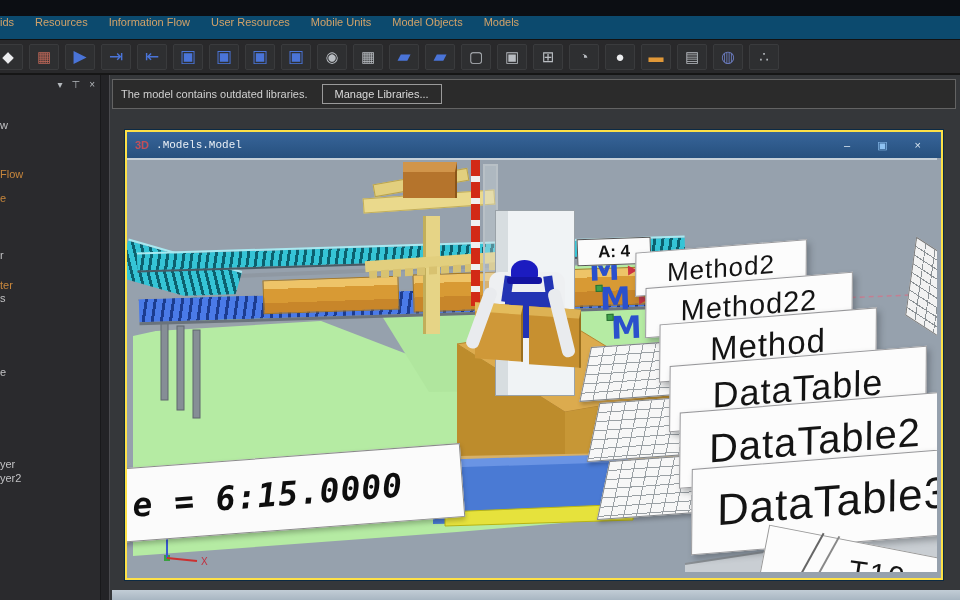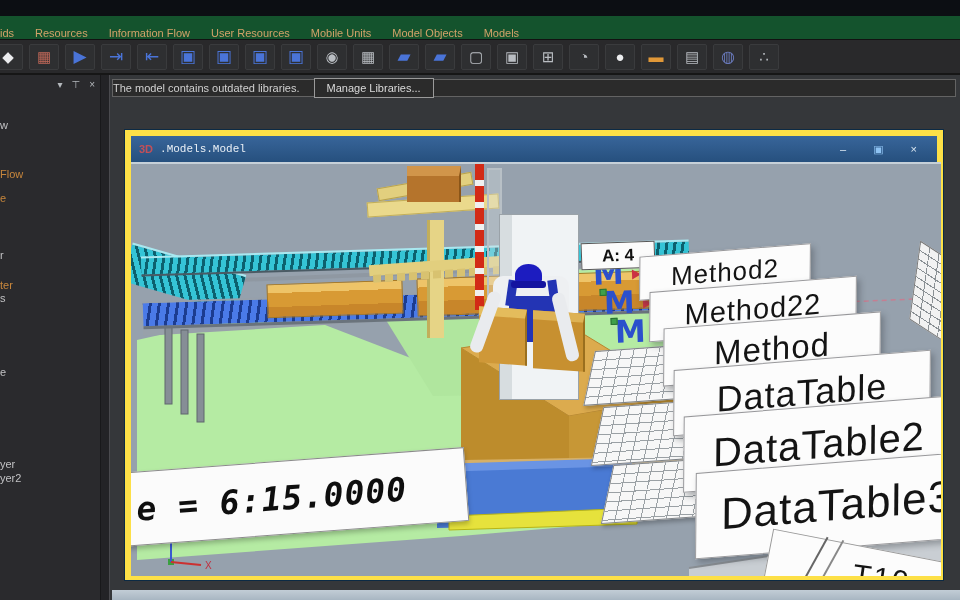--- a/index.html
+++ b/index.html
@@ -5,22 +5,22 @@
   * { box-sizing: border-box; }
   html,body { margin:0; padding:0; }
   body {
     width:960px; height:600px; overflow:hidden;
     background:#0e1014; font-family:"Liberation Sans",sans-serif;
     -webkit-font-smoothing:antialiased;
   }
   
   .topstrip { height:16px; background:#0c0e13; }
   .menubar {
-    height:24px; background:#14532d; border-bottom:1px solid #121212;
-    display:flex; align-items:flex-end; gap:21px;
+    height:24px; background:#0c4a6e; border-bottom:1px solid #121212;
+    display:flex; align-items:flex-start; gap:21px;
     font-size:11px; color:#d2a269;
   }
   .menubar span { cursor:default; white-space:nowrap; }
   .toolbar {
     height:35px; background:#29292b; border-bottom:2px solid #161616;
     display:flex; align-items:center; gap:6px; padding:0 2px;
   }
   .tb {
     width:30px; height:26px; display:flex; align-items:center; justify-content:center;
     font-size:15px; color:#b9bdc2; background:#2e2f31; border:1px solid #3a3b3d; border-radius:2px;
@@ -34,33 +34,33 @@
   
   .main { display:flex; height:525px; }
   .sidebar { position:relative; width:100px; background:#2a2a2d; flex:none; overflow:hidden; }
   .sb-head { position:absolute; top:4px; right:5px; display:flex; gap:9px; color:#b4b8bc; font-size:10px; }
   .sb-item { position:absolute; left:0; font-size:11px; color:#c2c2c4; white-space:nowrap; }
   .sb-item.orange { color:#c8873c; }
   .splitter { width:10px; background:#232326; border-left:1px solid #18181a; border-right:1px solid #4a4a4e; flex:none; }
   .mdi { position:relative; flex:1; background:#35373a; }
   
   .notifbar {
-    position:absolute; left:2px; top:4px; right:4px; height:18px;
+    position:absolute; left:2px; top:4px; right:4px; height:30px;
     background:#2b2b2b; border:1px solid #636363;
-    display:flex; align-items:center; 
+    display:flex; align-items:center; padding-left:8px;
     font-size:11px; color:#d0d0d0;
   }
   .manage-btn {
     margin-left:14px; background:#2b2b2b; border:1px solid #9a9a9a;
     color:#dadada; font-size:11px; padding:3px 12px; font-family:inherit; cursor:default;text-align:right;
   }
   
   .window3d {
     position:absolute; left:15px; top:55px; width:818px; height:450px;
-    border:6px solid #fde047; box-shadow:0 0 0 1px #0c2a44;
+    border:2px solid #fde047; box-shadow:0 0 0 1px #0c2a44;
     background:#96a1ad;
   }
   .wtitle {
     height:26px; background:linear-gradient(#38659a,#26507e);
     display:flex; align-items:center; gap:7px; padding:0 8px;
   }
   .wbadge { color:#c25059; font-weight:bold; font-size:11px; }
   .wtitletext { color:#e9eff5; font-size:11px;font-family:Liberation Mono, monospace; }
   .wcontrols { margin-left:auto; display:flex; gap:27px; padding-right:12px; font-size:11px; color:#dce8f2; }
   .wc { cursor:default; line-height:1; }

